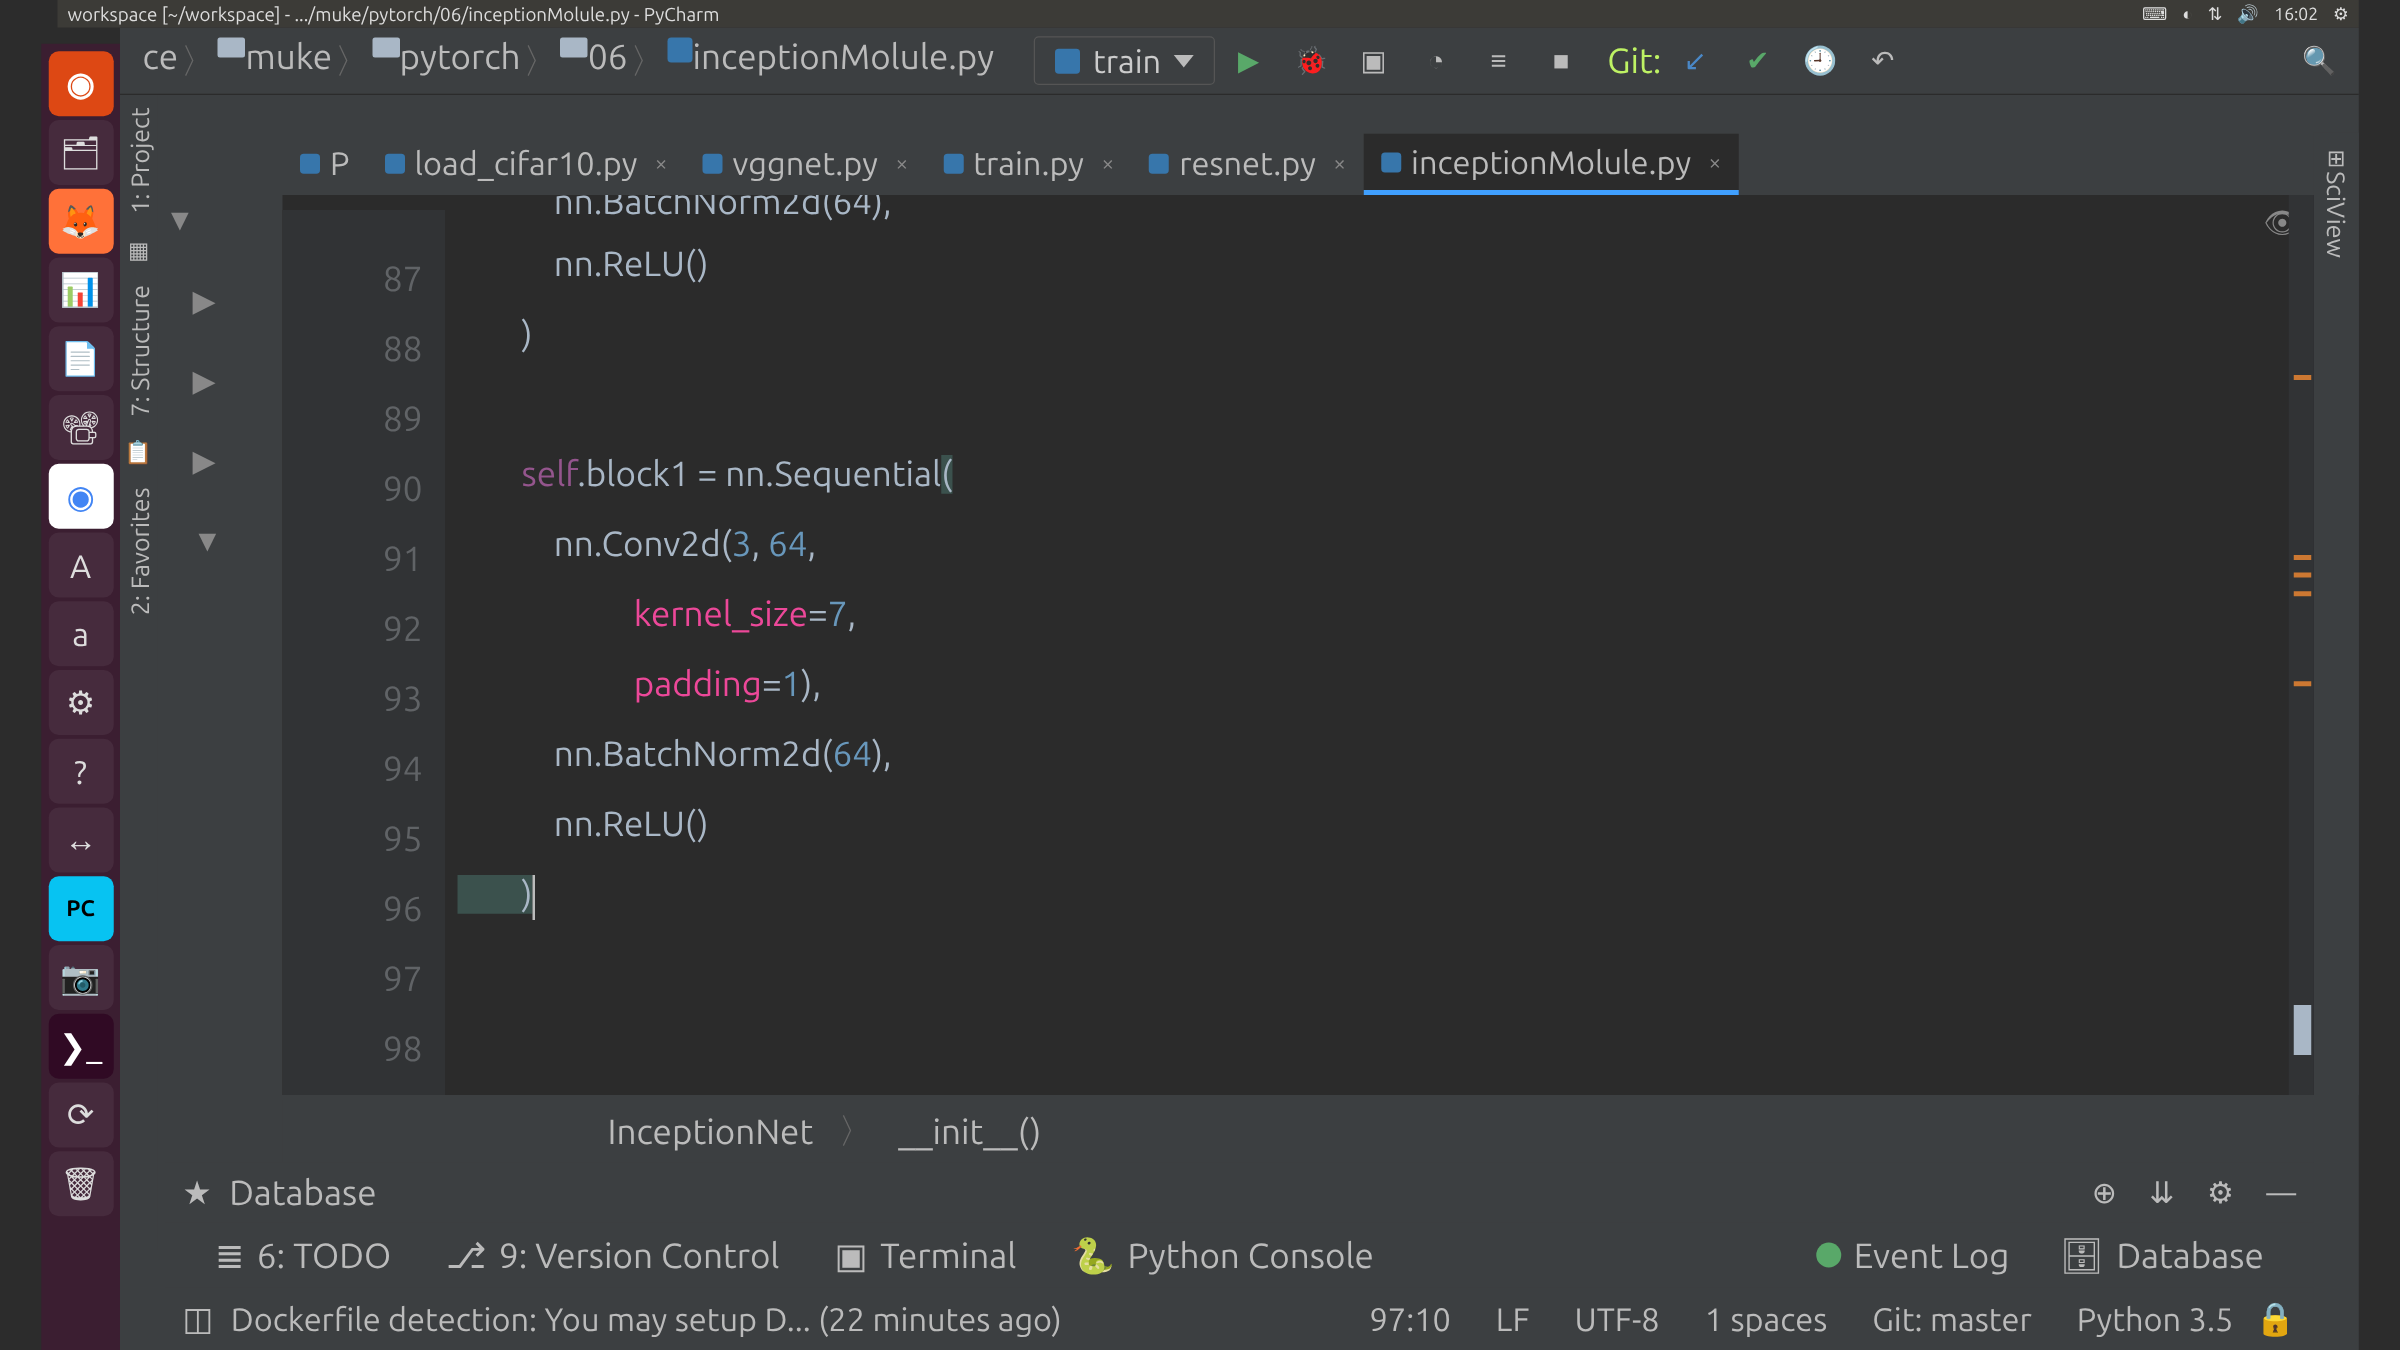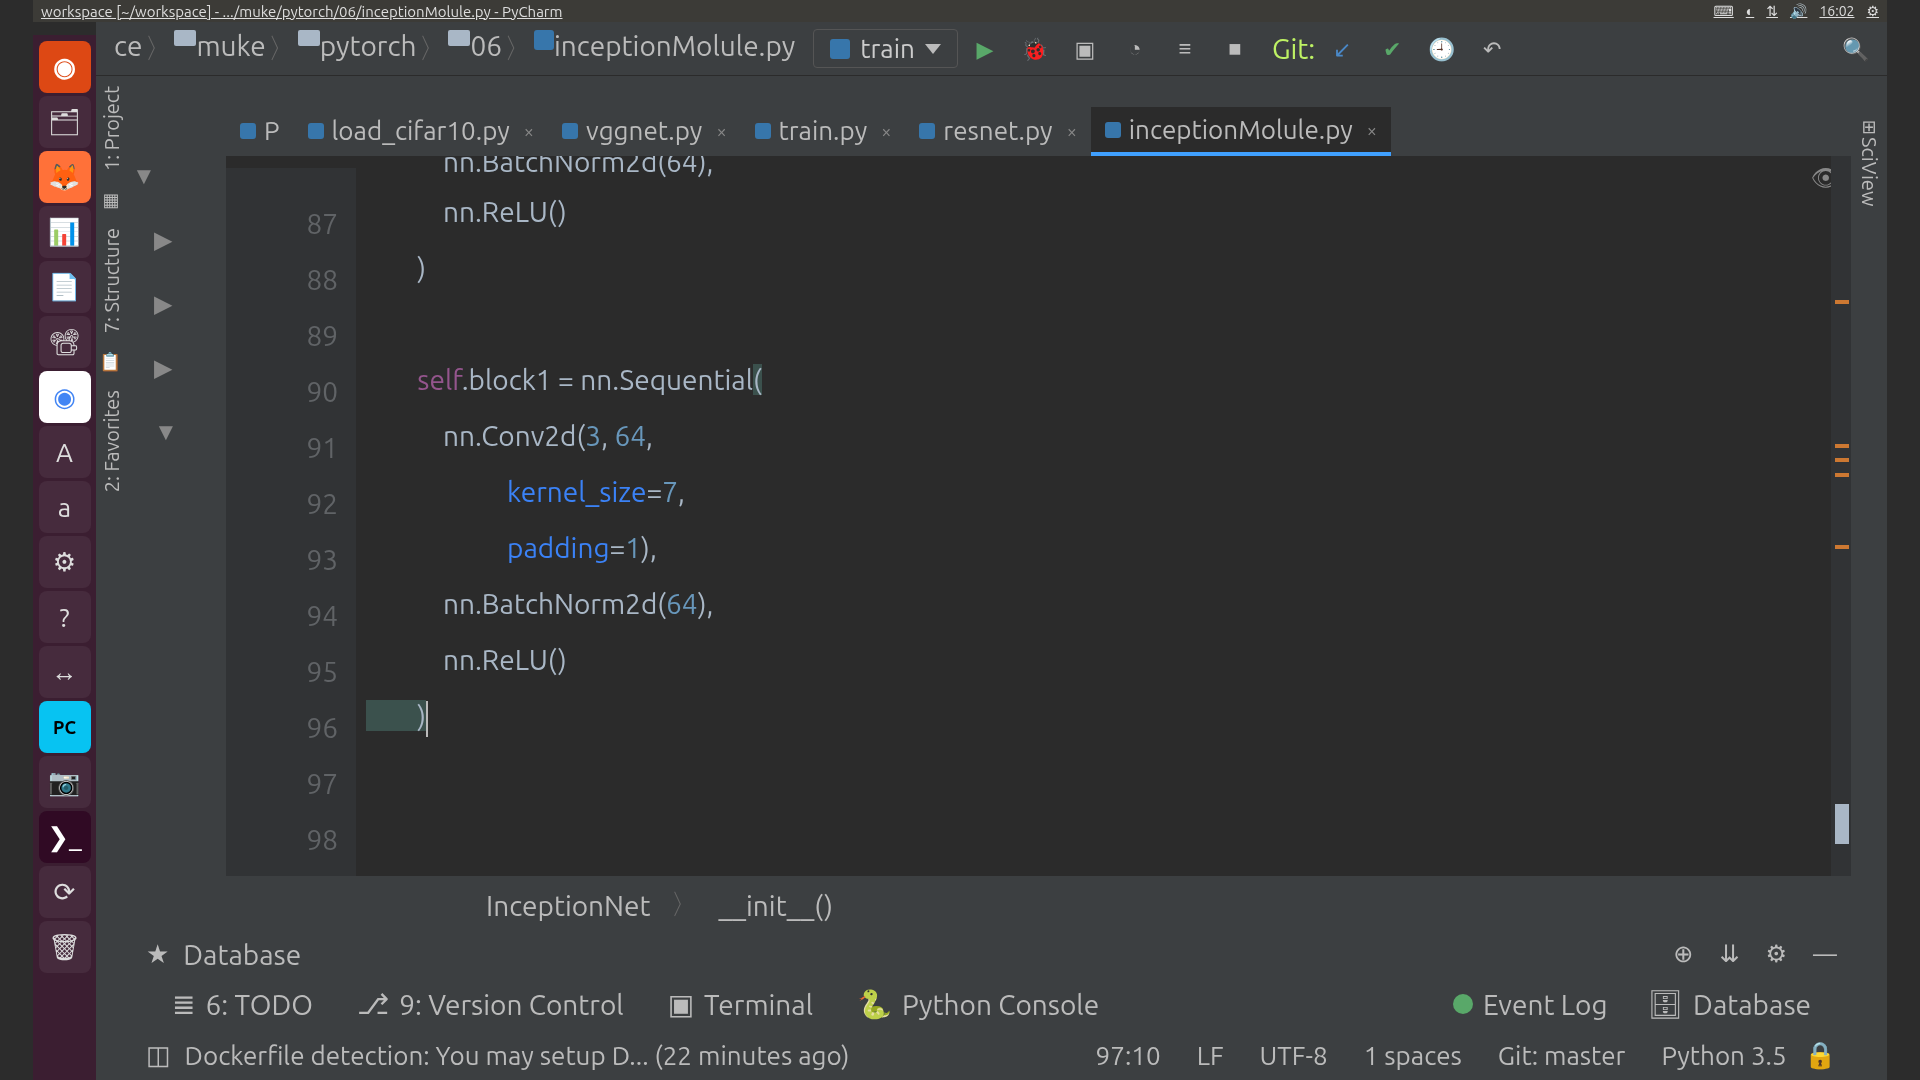--- a/index.html
+++ b/index.html
@@ -9,34 +9,34 @@
 .desktop { position: absolute; inset: 0; background: #2c2c2c; }
 .launcher { position: absolute; left: 33px; top: 35px; width: 63px; bottom: 0; background: rgba(60,30,50,.95); display: flex; flex-direction: column; align-items: center; padding-top: 6px; gap: 3px; z-index: 10; }
 .launcher .li { width: 52px; height: 52px; border-radius: 8px; display: flex; align-items: center; justify-content: center; font-size: 26px; background: rgba(255,255,255,.06); color:#ddd; }
 .launcher .li.ubuntu { background:#dd4814; color:#fff; font-weight:bold; }
 .launcher .li.ff { background:#ff7139; }
 .launcher .li.chrome { background:#fff; color:#4285f4; }
 .launcher .li.pc { background:#07c3f2; color:#000; font-weight:bold; font-size:18px;}
 .launcher .li.term { background:#300a24; color:#fff;}
 
 
-.os-titlebar { position:absolute; left:33px; right:33px; top:0; height:22px; background:#3c3b37; color:#ddd; font-size:15px; display:flex; align-items:center; padding:0 8px; z-index:20;text-decoration:underline;}
+.os-titlebar { position:absolute; left:46px; right:33px; top:0; height:22px; background:#3c3b37; color:#ddd; font-size:15px; display:flex; align-items:center; padding:0 8px; z-index:20;}
 .os-titlebar .right { margin-left:auto; display:flex; gap:12px; align-items:center;}
 .os-titlebar .right span { font-size:14px;}
 
 
 .pycharm { position:absolute; left:96px; right:33px; top:22px; bottom:0; background:#3c3f41; color:#bbb; display:flex; flex-direction:column; }
 
 
 .nav { height:54px; display:flex; align-items:center; padding:0 8px; gap:4px; border-bottom:1px solid #2b2b2b;}
 .crumb { display:flex; gap:0; padding:0 10px; font-size:28px; color:#bbb;}
 .crumb .sep { color:#666; margin:0 2px;}
 .folder-ic { width:22px; height:16px; background:#a9b7c6; display:inline-block; border-radius:2px;}
 .py-ic { width:20px; height:20px; background:#3776ab; border-radius:3px; display:inline-block;}
-.run-box { display:flex; align-items:center; gap:10px; border:1px solid #555; border-radius:4px; padding:4px 16px; margin-left:4px;}
+.run-box { display:flex; align-items:center; gap:10px; border:1px solid #555; border-radius:4px; padding:4px 16px; margin-left:18px;}
 .run-box .label { font-size:26px; color:#ccc;}
 .tri-down { width:0;height:0;border-left:8px solid transparent;border-right:8px solid transparent;border-top:10px solid #bbb;}
 .tb-btn { width:34px; height:34px; display:flex; align-items:center; justify-content:center; margin:0 6px; font-size:22px;}
 .run-green { color:#59a869;}
 .git-label { font-size:28px; color:#bef264; margin-left:10px;}
 
 
 .left-strip { position:absolute; left:0; top:54px; bottom:80px; width:30px; background:#3c3f41; display:flex; flex-direction:column; align-items:center; gap:18px; padding-top:10px;}
 .left-strip .vtext { writing-mode: vertical-rl; transform: rotate(180deg); font-size:20px; color:#bbb;}
 
@@ -46,21 +46,21 @@
 .tab.active { border-bottom:4px solid #40a0ff; background:#2b2b2b;}
 .tab .close { color:#888; margin-left:6px; font-size:18px;}
 
 
 .editor { position:absolute; left:130px; right:36px; top:134px; bottom:204px; background:#2b2b2b; overflow:hidden;}
 .gutter { position:absolute; left:0; top:12px; bottom:0; width:130px; background:#313335; text-align:right; padding-right:18px; font-size:28px; color:#606366; font-family:"JetBrains Mono","Consolas",monospace;}
 .gline { height:56px; line-height:56px;}
 .code { position:absolute; left:140px; right:40px; top:0; font-family:"JetBrains Mono","Consolas",monospace; font-size:28px;}
 .cline { height:56px; line-height:56px; white-space:pre;}
 .k-self { color:#94558d;}
-.k-kw { color:#3b82f6;margin-top:40px;}
+.k-kw { color:#ec4899;margin-top:40px;}
 .k-num { color:#6897bb;}
 .k-plain { color:#a9b7c6;}
 .k-paren-hl { background:#3b514d; color:#a9b7c6;}
 .cursor { display:inline-block; width:2px; height:36px; background:#bbb; vertical-align:middle;}
 .minimap { position:absolute; right:0; top:0; bottom:0; width:20px; background:#313335;}
 .mm-mark { position:absolute; right:2px; width:14px; height:4px; background:#cc7832;}
 .eye { position:absolute; right:10px; top:8px; color:#888; font-size:24px;}
 
 
 .proj-toggle { position:absolute; left:36px; top:140px; font-size:24px; color:#888;}

